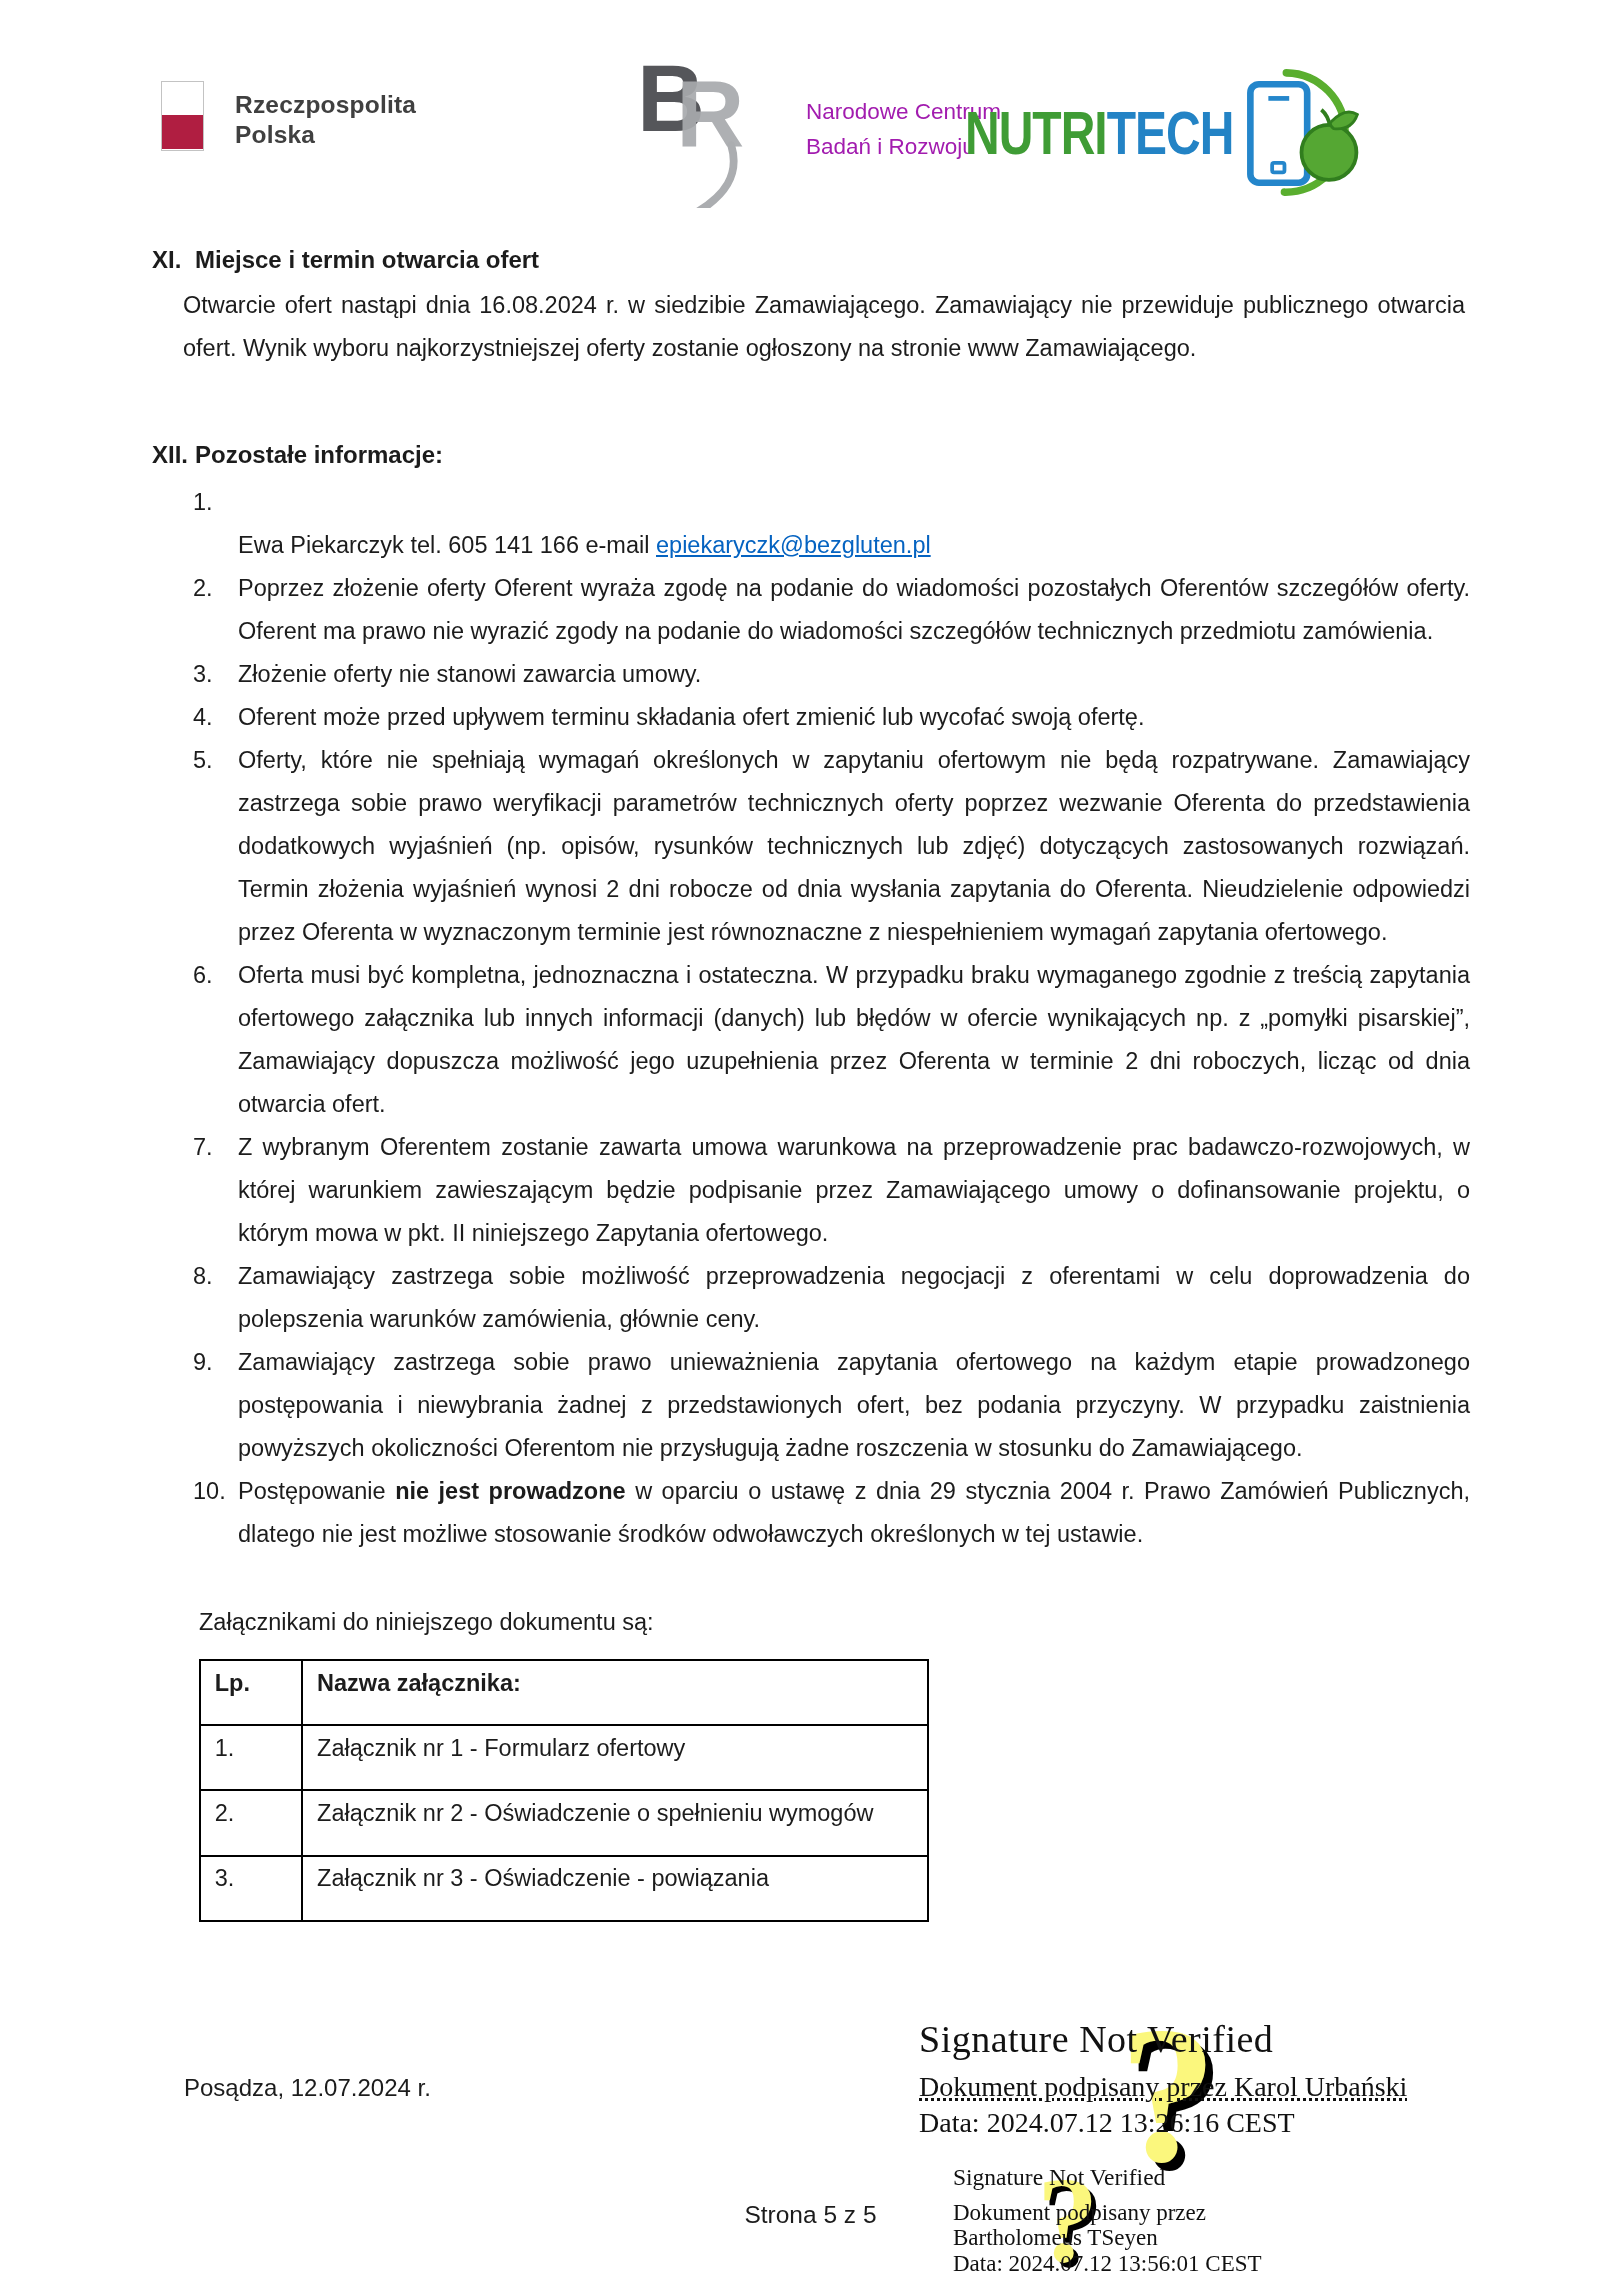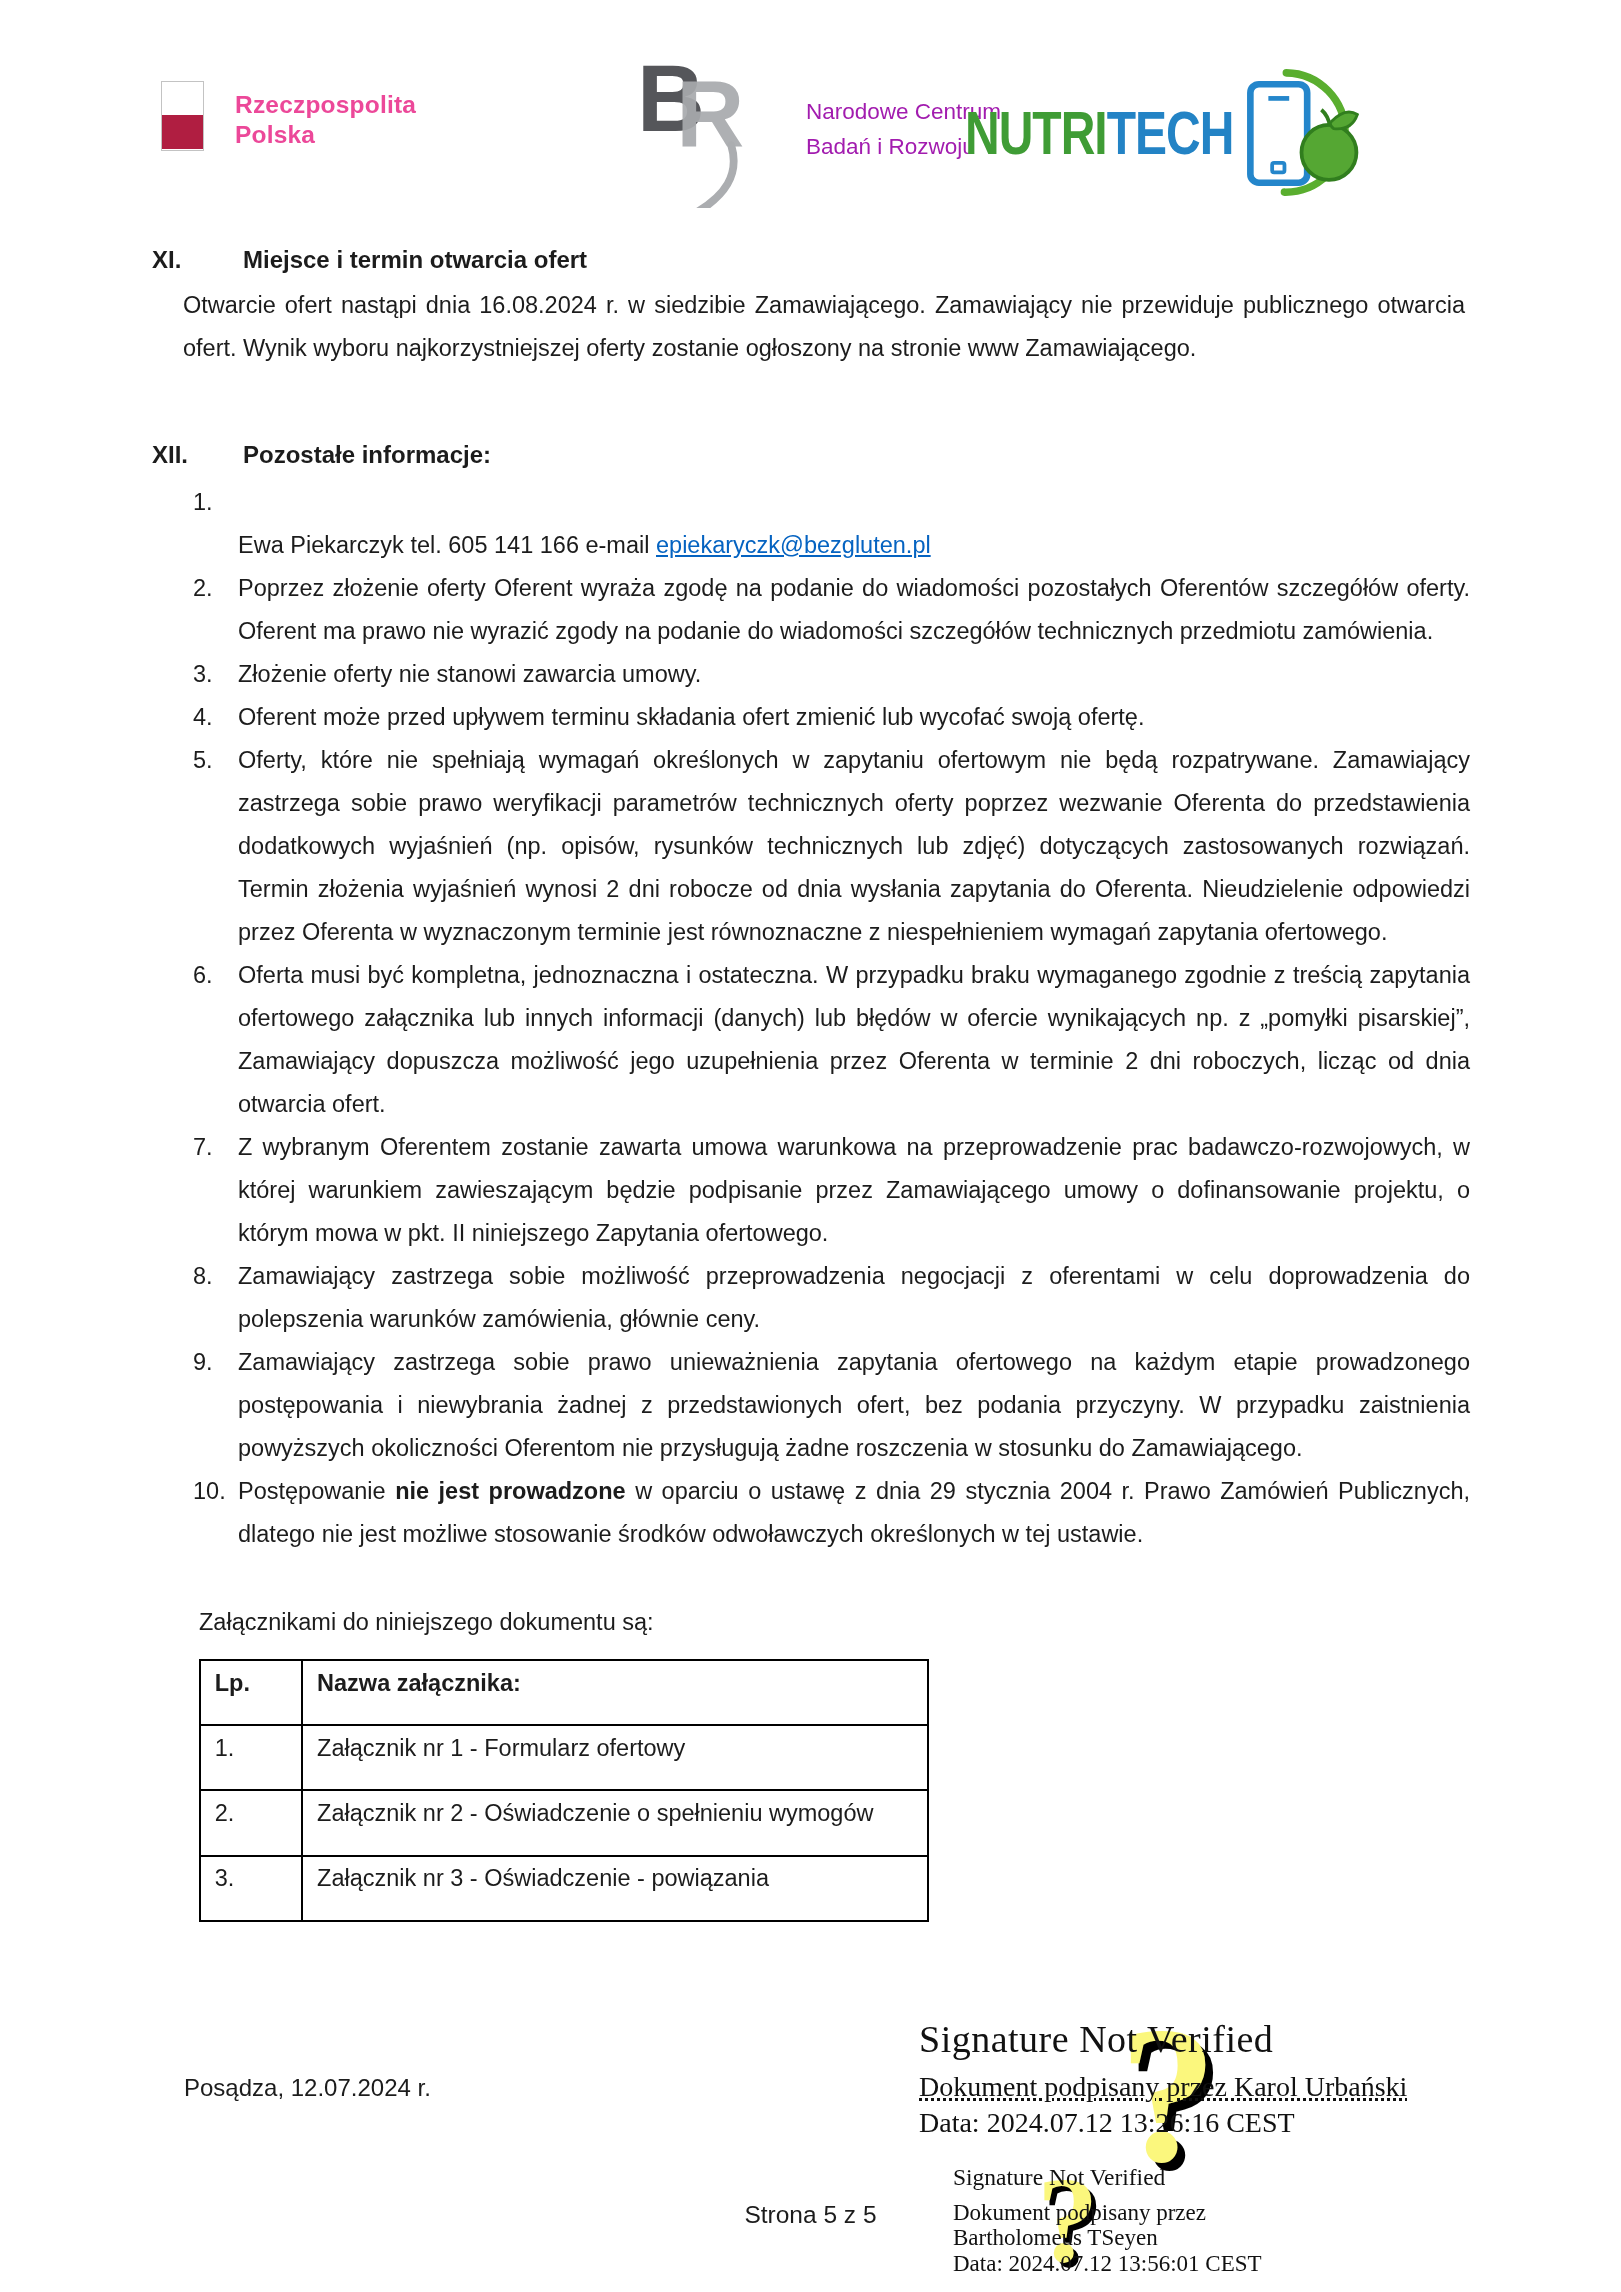--- a/index.html
+++ b/index.html
@@ -9,31 +9,31 @@
     background:#ffffff;
     margin:0 auto;
     font-family:"Liberation Sans",sans-serif;
     color:#1c1c1c;
     overflow:hidden;
   }
   
   .flag{position:absolute;left:162px;top:82px;width:41px;height:68px;outline:1px solid #c3c3c3;}
   .flag-top{height:33px;background:#ffffff;}
   .flag-bottom{height:34px;background:#B01E41;}
-  .rp-name{position:absolute;left:235px;top:90px;font-size:24.5px;font-weight:bold;line-height:30px;color:#ec4899;letter-spacing:0.2px;}
+  .rp-name{position:absolute;left:235px;top:90px;font-size:24.5px;font-weight:bold;line-height:30px;color:#404040;letter-spacing:0.2px;}
   .ncbr-logo{position:absolute;left:635px;top:51px;}
   .ncbr-name{position:absolute;left:806px;top:94px;font-size:22.5px;line-height:35px;color:#a21caf;font-weight:400;}
   .nutritech{position:absolute;left:965px;top:63px;display:flex;align-items:center;}
   .nutri-text{font-size:48px;font-weight:bold;letter-spacing:-1px;transform:scaleY(1.28);transform-origin:center;white-space:nowrap;}
   .nutri-green{color:#3F9C35;}
   .nutri-blue{color:#2383C5;}
   .nutri-icon{margin-left:5.9px;}
   
   .content{position:absolute;left:152px;top:243px;width:1318px;}
-  .sec-heading{display:flex;font-size:24px;font-weight:bold;line-height:33px;margin:0;gap:48px;}
+  .sec-heading{display:flex;font-size:24px;font-weight:bold;line-height:33px;margin:0;}
   .sec-num{flex:none;width:43px;}
   .para{margin:7.8px 0 0 31px;width:1282px;text-align:justify;font-size:23.5px;line-height:43px;box-sizing:border-box;}
   .sec2{margin-top:68px;}
   .olist{margin:9.8px 0 0 41px;padding:0;list-style:none;}
   .li{display:flex;font-size:23.5px;line-height:43px;}
   .li-num{flex:none;width:45px;}
   .li-body{flex:1;text-align:justify;}
   .bold{font-weight:bold;}
   a.email{color:#0563C1;text-decoration:underline;}
   .attach-intro{margin:53px 0 0 47px;font-size:23.5px;}

